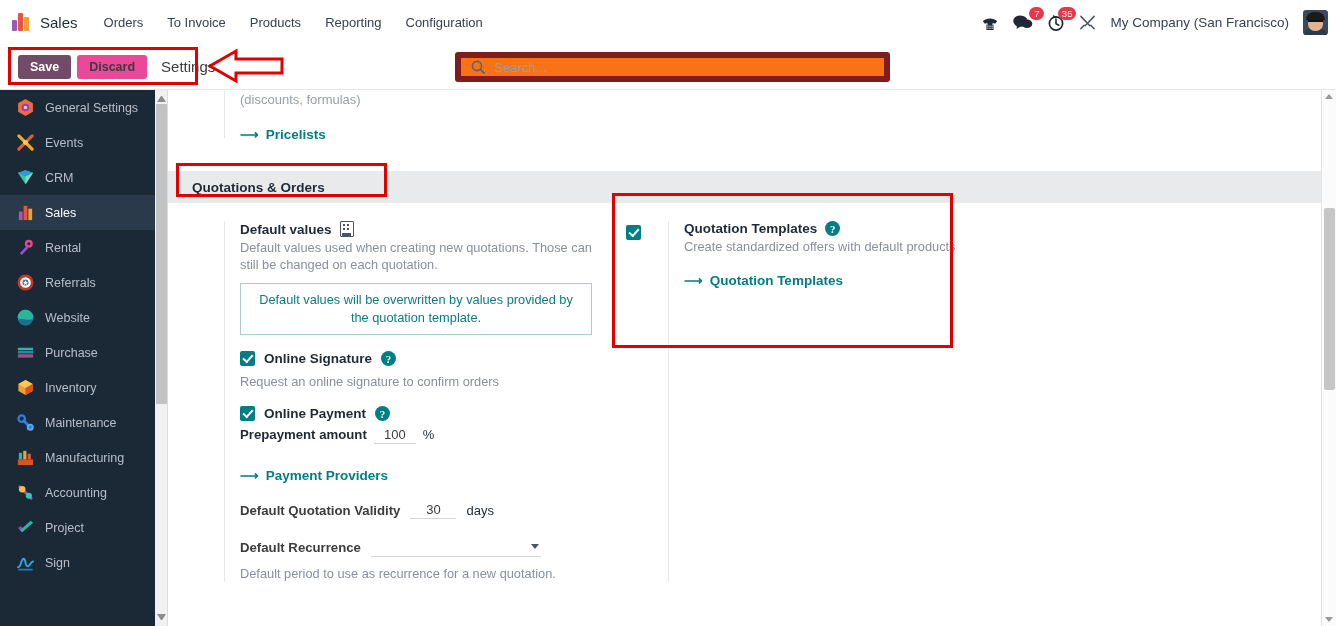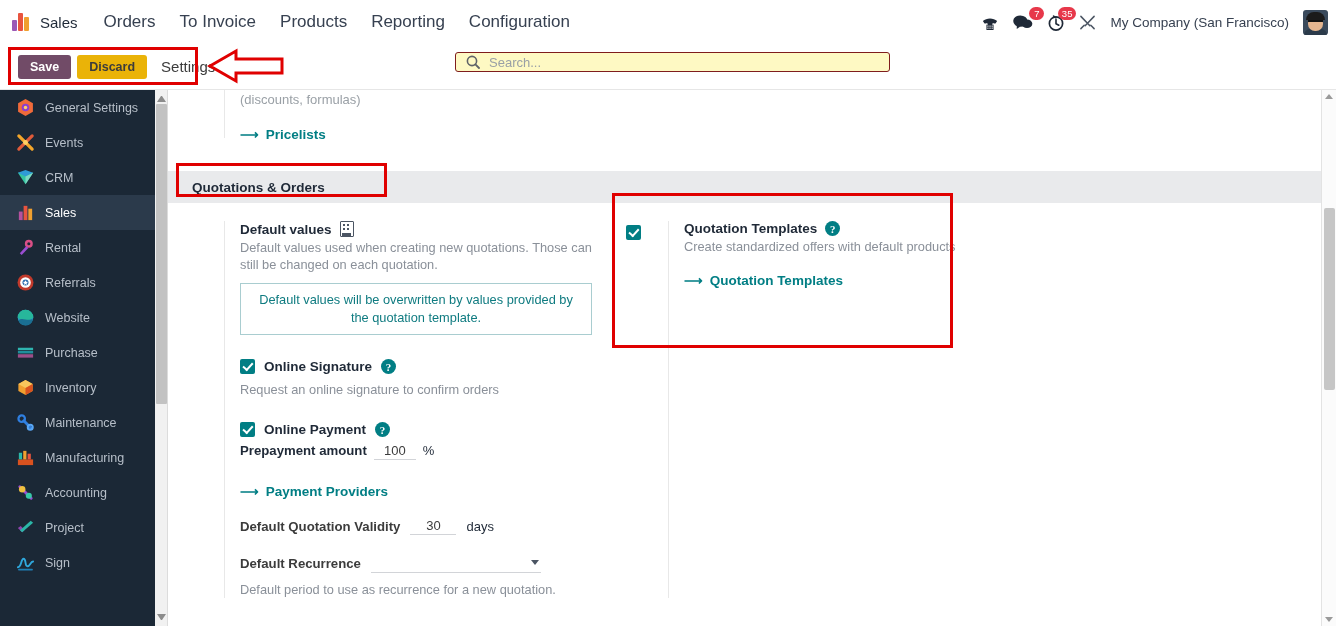--- a/index.html
+++ b/index.html
@@ -20,21 +20,21 @@
   }
   .brand { display: flex; align-items: center; margin-left: 12px; gap: 8px; }
   .brand-logo { width: 20px; height: 18px; position: relative; }
   .brand-logo i { position: absolute; bottom: 0; display: block; border-radius: 1px; }
   .bl1 { left: 0; width: 5px; height: 11px; background: #9b59b6; }
   .bl2 { left: 6px; width: 5px; height: 18px; background: #e8543f; }
   .bl3 { left: 12px; width: 5px; height: 14px; background: #f0a030; }
   .brand-name { font-size: 15px; color: #1f2937; font-weight: 400; }
   .nav-links { display: flex; align-items: center; gap: 0px; margin-left: 14px; }
   .nav-link {
-    font-size: 17px; color: #374151; padding: 6px 12px;
+    font-size: 13px; color: #374151; padding: 6px 12px;
     cursor: pointer; white-space: nowrap;
   }
   .nav-right {
     margin-left: auto; display: flex; align-items: center; gap: 14px;
     padding-right: 8px;
   }
   .sysicon { position: relative; cursor: pointer; color: #1f2937; display: flex; align-items: center; }
   .badge {
     position: absolute; top: -7px; right: -11px;
     background: #e7384a; color: #fff; font-size: 9.5px;
@@ -58,28 +58,28 @@
     background: #ffffff; display: flex; align-items: center;
     border-bottom: 1px solid #e6e6e6;
     z-index: 15;
   }
   .btn-group { display: flex; align-items: center; gap: 6px; margin-left: 18px; }
   .btn {
     font-size: 12.5px; padding: 5px 12px; border-radius: 3px;
     cursor: pointer; border: none; font-family: Liberation Sans, sans-serif;
   }
   .btn-save { background: #714b67; color: #ffffff; font-weight: 700; }
-  .btn-discard { background: #eab308; color: #3c3c3c; font-weight: 700; }
+  .btn-discard { background: #ec4899; color: #3c3c3c; font-weight: 700; }
   .breadcrumb-title { font-size: 15px; color: #3c3c3c; margin-left: 8px; }
 
   .searchbar {
     position: absolute; left: 455px; top: 8px;
-    width: 435px; height: 20px;
-    border: 1px solid #7f1d1d; border-radius: 3px;
-    background: #fef9c3; display: flex; align-items: center; padding: 0 10px;
+    width: 435px; height: 30px;
+    border: 6px solid #7f1d1d; border-radius: 3px;
+    background: #f97316; display: flex; align-items: center; padding: 0 10px;
   }
   .search-icon { color: #6b7280; margin-right: 9px; display:flex; }
   .search-input {
     border: none; outline: none; flex: 1; font-size: 13px;
     color: #374151; font-family: inherit; background: transparent;
   }
   .search-input::placeholder { color: #9aa0a6; }
 
   
   .sidebar {
@@ -144,21 +144,21 @@
     display: flex; align-items: center; gap: 8px;
   }
   .setting-desc { font-size: 12.8px; color: #8a9099; line-height: 17px; margin-top: 2px; max-width: 360px; }
 
   .alert-box {
     border: 1px solid #a9cdd0; color: #0f7b80; background: #fff;
     font-size: 12.8px; text-align: center; padding: 7px 10px;
     line-height: 18px; margin-top: 10px; width: 352px;
   }
 
-  .chk-row { display: flex; gap: 9px; margin-top: 24px; }
+  .chk-row { display: flex; gap: 9px; margin-top: 16px; }
   .chk {
     width: 15px; height: 15px; border-radius: 2px; background: #017e84;
     display: flex; align-items: center; justify-content: center; flex: none;
     cursor: pointer;
   }
   .chk::after {
     content: ""; width: 4px; height: 8px; border: solid #fff;
     border-width: 0 2px 2px 0; transform: rotate(42deg) translate(-1px,-1px);
   }
   .chk-label { font-size: 13.5px; font-weight: 700; color: #1f2937; }

